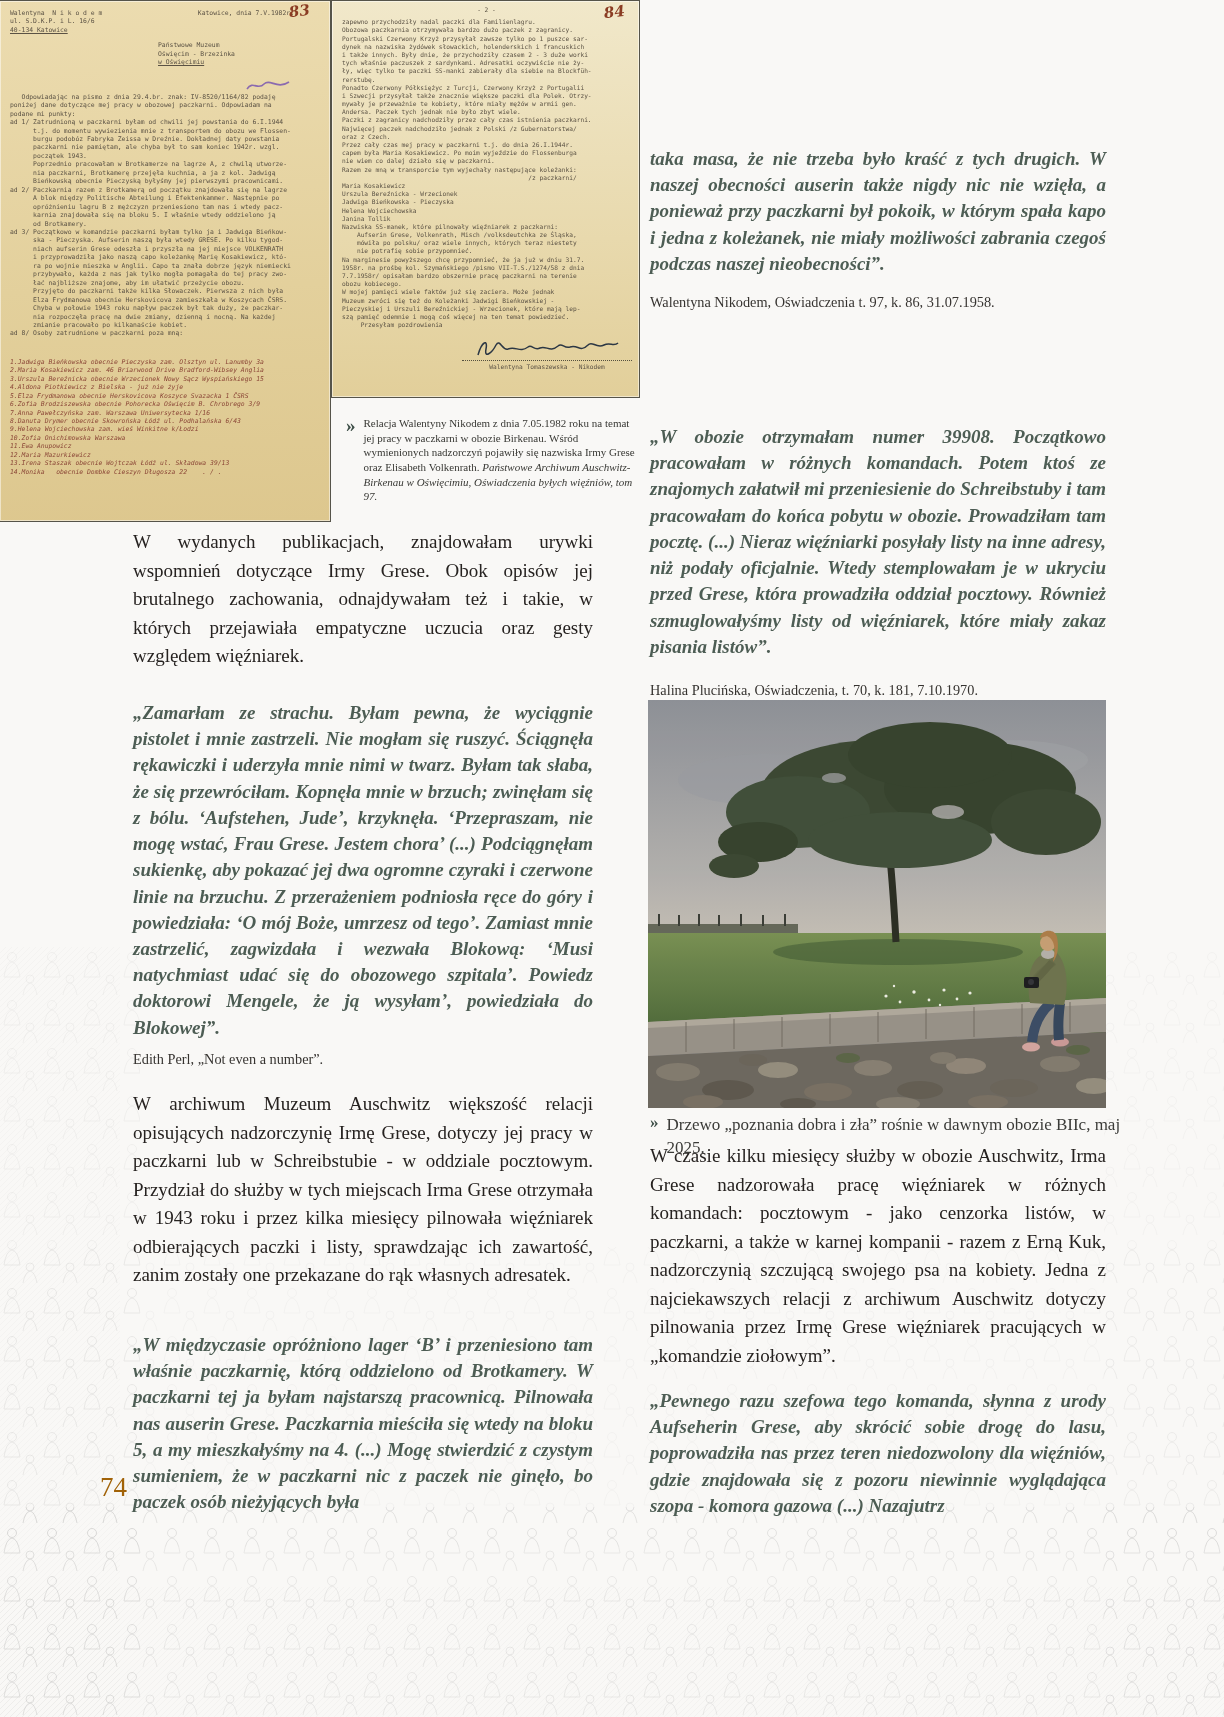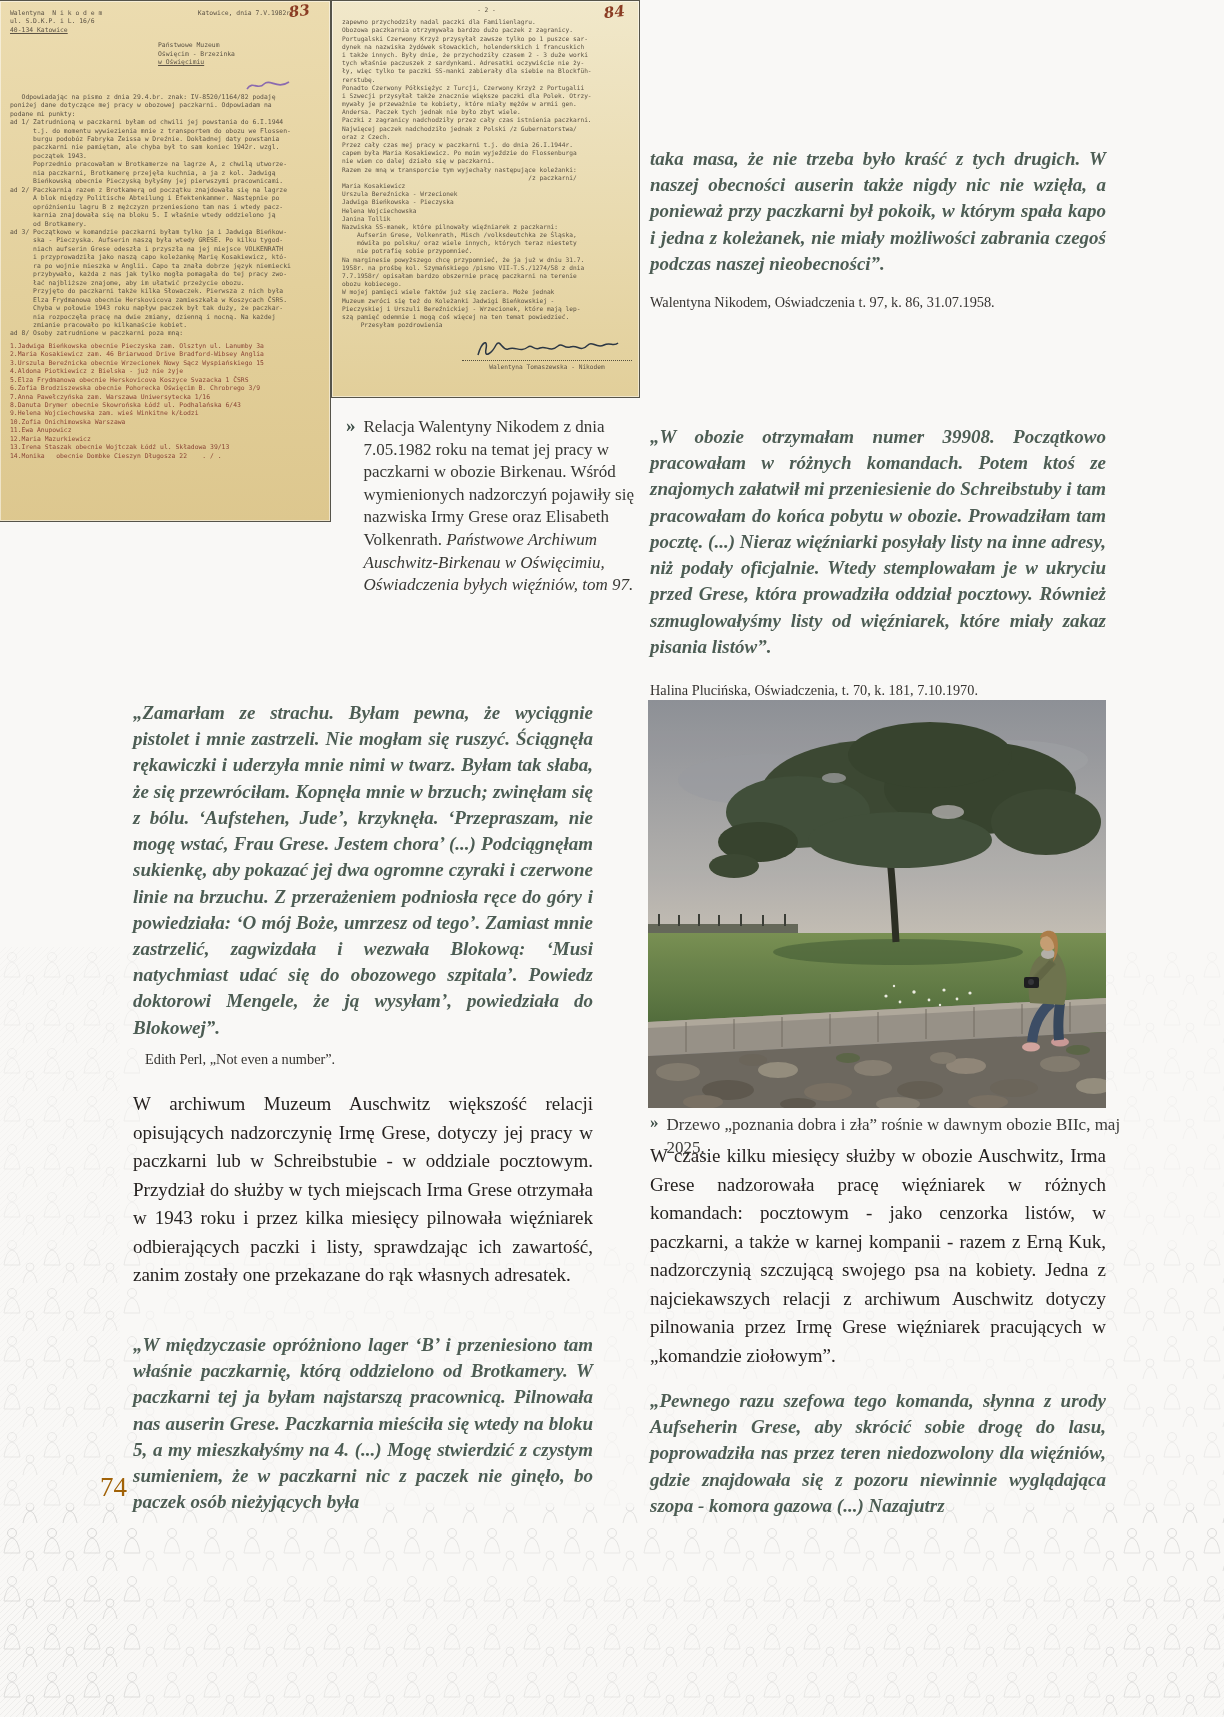--- a/index.html
+++ b/index.html
@@ -23,21 +23,21 @@
   .hand-mark{font-family:"DejaVu Serif",serif;font-style:italic;font-weight:bold;
              color:#8a3c23;font-size:15px;transform:rotate(-7deg);}
   .doc2-head{text-align:center;color:#5b5244;margin-bottom:4px;}
   .sig-block{margin-top:4px;margin-left:120px;width:170px;text-align:center;}
   .sig-line{border-bottom:1px dotted #55503f;margin-top:-6px;}
   .sig-typed{font-family:"DejaVu Sans Mono",monospace;font-size:6.2px;color:#5b5244;margin-top:2px;}
 
   
   .arch-cap{left:346px;top:416px;width:296px;display:flex;gap:8px;}
   .cap-marker{color:#3e4f48;font-weight:bold;font-size:19px;line-height:1;flex:0 0 auto;}
-  .cap-body{font-size:17px;line-height:1.33;color:#383834;}
+  .cap-body{font-size:11px;line-height:1.33;color:#383834;}
   .cap-src{font-style:italic;}
 
   
   .para{width:460px;font-size:19px;line-height:1.5;color:#262220;text-align:justify;}
   .quote{width:460px;font-style:italic;font-weight:600;color:#4d5d54;
          font-size:19px;line-height:1.38;text-align:justify;}
   .cite{font-size:14.3px;line-height:1.25;color:#363330;}
   .rc{width:456px;}
 
   
@@ -119,21 +119,21 @@
         <div class="tline">      ra po wojnie mieszka w Anglii. Capo ta znała dobrze język niemiecki</div>
         <div class="tline">      przybywało, każda z nas jak tylko mogła pomagała do tej pracy zwo-</div>
         <div class="tline">      łać najbliższe znajome, aby im ułatwić przeżycie obozu.</div>
         <div class="tline">      Przyjęto do paczkarni także kilka Słowaczek. Pierwsza z nich była</div>
         <div class="tline">      Elza Frydmanowa obecnie Herskovicova zamieszkała w Koszycach ČSRS.</div>
         <div class="tline">      Chyba w połowie 1943 roku napływ paczek był tak duży, że paczkar-</div>
         <div class="tline">      nia rozpoczęła pracę na dwie zmiany, dzienną i nocną. Na każdej</div>
         <div class="tline">      zmianie pracowało po kilkanaście kobiet.</div>
         <div class="tline">ad 8/ Osoby zatrudnione w paczkarni poza mną:</div>
       </div>
-    <div style="margin-top:4px;">
+    <div style="margin-top:20px;font-style:italic;">
         <div class="tline red">1.Jadwiga Bieńkowska obecnie Pieczyska zam. Olsztyn ul. Lanumby 3a</div>
         <div class="tline red">2.Maria Kosakiewicz zam. 46 Briarwood Drive Bradford-Wibsey Anglia</div>
         <div class="tline red">3.Urszula Bereźnicka obecnie Wrzecionek Nowy Sącz Wyspiańskiego 15</div>
         <div class="tline red">4.Aldona Piotkiewicz z Bielska - już nie żyje</div>
         <div class="tline red">5.Elza Frydmanowa obecnie Herskovicova Koszyce Svazacka 1 ČSRS</div>
         <div class="tline red">6.Zofia Brodziszewska obecnie Pohorecka Oświęcim B. Chrobrego 3/9</div>
         <div class="tline red">7.Anna Pawełczyńska zam. Warszawa Uniwersytecka 1/16</div>
         <div class="tline red">8.Danuta Drymer obecnie Skowrońska Łódź ul. Podhalańska 6/43</div>
         <div class="tline red">9.Helena Wojciechowska zam. wieś Winkitne k/Łodzi</div>
         <div class="tline red">10.Zofia Onichimowska Warszawa</div>
@@ -197,22 +197,23 @@
   </div>
 
   <div class="abs arch-cap">
     <span class="cap-marker">»</span>
     <span class="cap-body">
       <span>Relacja Walentyny Nikodem z dnia 7.05.1982 roku na temat jej pracy w paczkarni w obozie Birkenau. Wśród wymienionych nadzorczyń pojawiły się nazwiska Irmy Grese oraz Elisabeth Volkenrath.</span>
       <span class="cap-src">Państwowe Archiwum Auschwitz-Birkenau w Oświęcimiu, Oświadczenia byłych więźniów, tom 97.</span>
     </span>
   </div>
 
+  <div class="abs para" style="left:133px;top:528px;">W wydanych publikacjach, znajdowałam urywki wspomnień dotyczące Irmy Grese. Obok opisów jej brutalnego zachowania, odnajdywałam też i takie, w których przejawiała empatyczne uczucia oraz gesty względem więźniarek.</div>
   <div class="abs quote" style="left:133px;top:700px;">„Zamarłam ze strachu. Byłam pewna, że wyciągnie pistolet i mnie zastrzeli. Nie mogłam się ruszyć. Ściągnęła rękawiczki i uderzyła mnie nimi w twarz. Byłam tak słaba, że się przewróciłam. Kopnęła mnie w brzuch; zwinęłam się z bólu. ‘Aufstehen, Jude’, krzyknęła. ‘Przepraszam, nie mogę wstać, Frau Grese. Jestem chora’ (...) Podciągnęłam sukienkę, aby pokazać jej dwa ogromne czyraki i czerwone linie na brzuchu. Z przerażeniem podniosła ręce do góry i powiedziała: ‘O mój Boże, umrzesz od tego’. Zamiast mnie zastrzelić, zagwizdała i wezwała Blokową: ‘Musi natychmiast udać się do obozowego szpitala’. Powiedz doktorowi Mengele, że ją wysyłam’, powiedziała do Blokowej”.</div>
-  <div class="abs cite" style="left:145px;top:1051px;">Edith Perl, „Not even a number”.</div>
+  <div class="abs cite" style="left:133px;top:1051px;">Edith Perl, „Not even a number”.</div>
   <div class="abs para" style="left:133px;top:1090px;">W archiwum Muzeum Auschwitz większość relacji opisujących nadzorczynię Irmę Grese, dotyczy jej pracy w paczkarni lub w Schreibstubie - w oddziale pocztowym. Przydział do służby w tych miejscach Irma Grese otrzymała w 1943 roku i przez kilka miesięcy pilnowała więźniarek odbierających paczki i listy, sprawdzając ich zawartość, zanim zostały one przekazane do rąk własnych adresatek.</div>
   <div class="abs quote" style="left:133px;top:1332px;">„W międzyczasie opróżniono lager ‘B’ i przeniesiono tam właśnie paczkarnię, którą oddzielono od Brotkamery. W paczkarni tej ja byłam najstarszą pracownicą. Pilnowała nas auserin Grese. Paczkarnia mieściła się wtedy na bloku 5, a my mieszkałyśmy na 4. (...) Mogę stwierdzić z czystym sumieniem, że w paczkarni nic z paczek nie ginęło, bo paczek osób nieżyjących była</div>
 
   <div class="abs quote rc" style="left:650px;top:146px;">taka masa, że nie trzeba było kraść z tych drugich. W naszej obecności auserin także nigdy nic nie wzięła, a ponieważ przy paczkarni był pokoik, w którym spała kapo i jedna z koleżanek, nie miały możliwości zabrania czegoś podczas naszej nieobecności”.</div>
   <div class="abs cite rc" style="left:650px;top:294px;">Walentyna Nikodem, Oświadczenia t. 97, k. 86, 31.07.1958.</div>
   <div class="abs quote rc" style="left:650px;top:424px;">„W obozie otrzymałam numer 39908. Początkowo pracowałam w różnych komandach. Potem ktoś ze znajomych załatwił mi przeniesienie do Schreibstuby i tam pracowałam do końca pobytu w obozie. Prowadziłam tam pocztę. (...) Nieraz więźniarki posyłały listy na inne adresy, niż podały oficjalnie. Wtedy stemplowałam je w ukryciu przed Grese, która prowadziła oddział pocztowy. Również szmuglowałyśmy listy od więźniarek, które miały zakaz pisania listów”.</div>
   <div class="abs cite rc" style="left:650px;top:682px;">Halina Plucińska, Oświadczenia, t. 70, k. 181, 7.10.1970.</div>
 
   <div class="abs photo">
     <svg width="458" height="408" viewBox="0 0 458 408">

